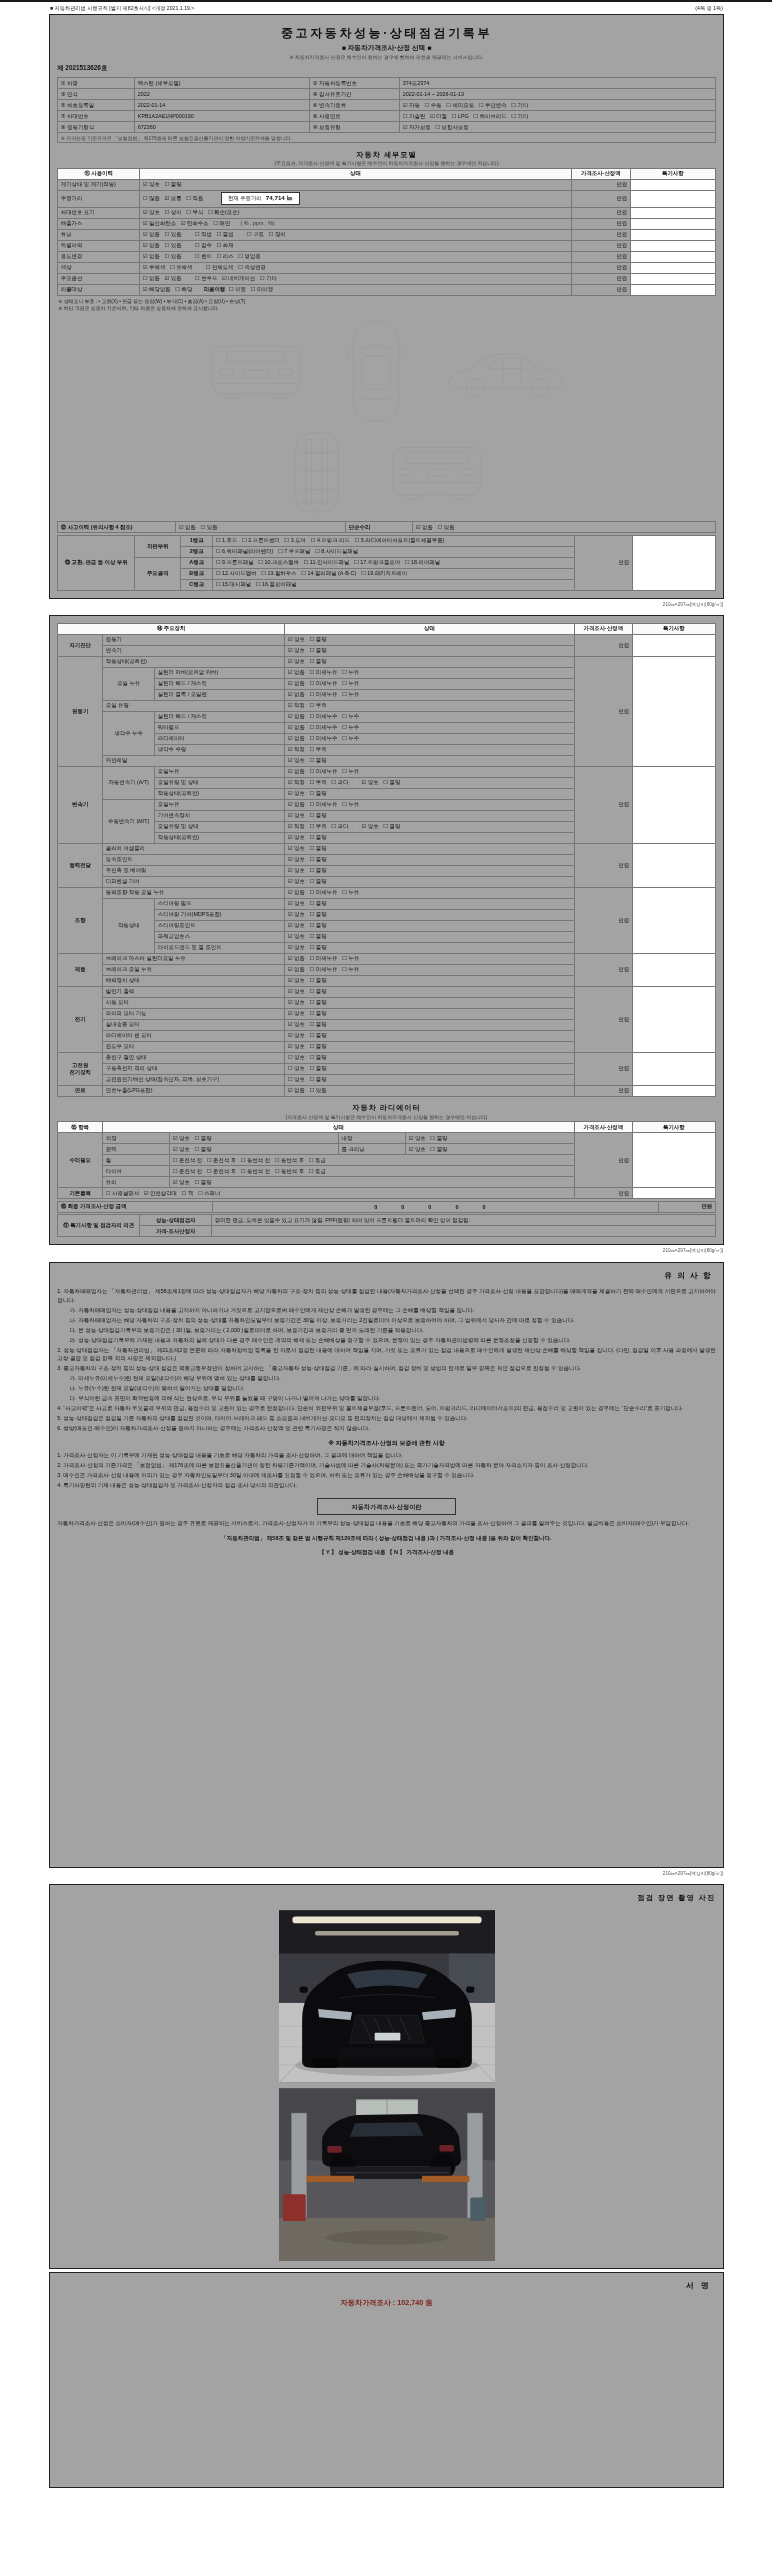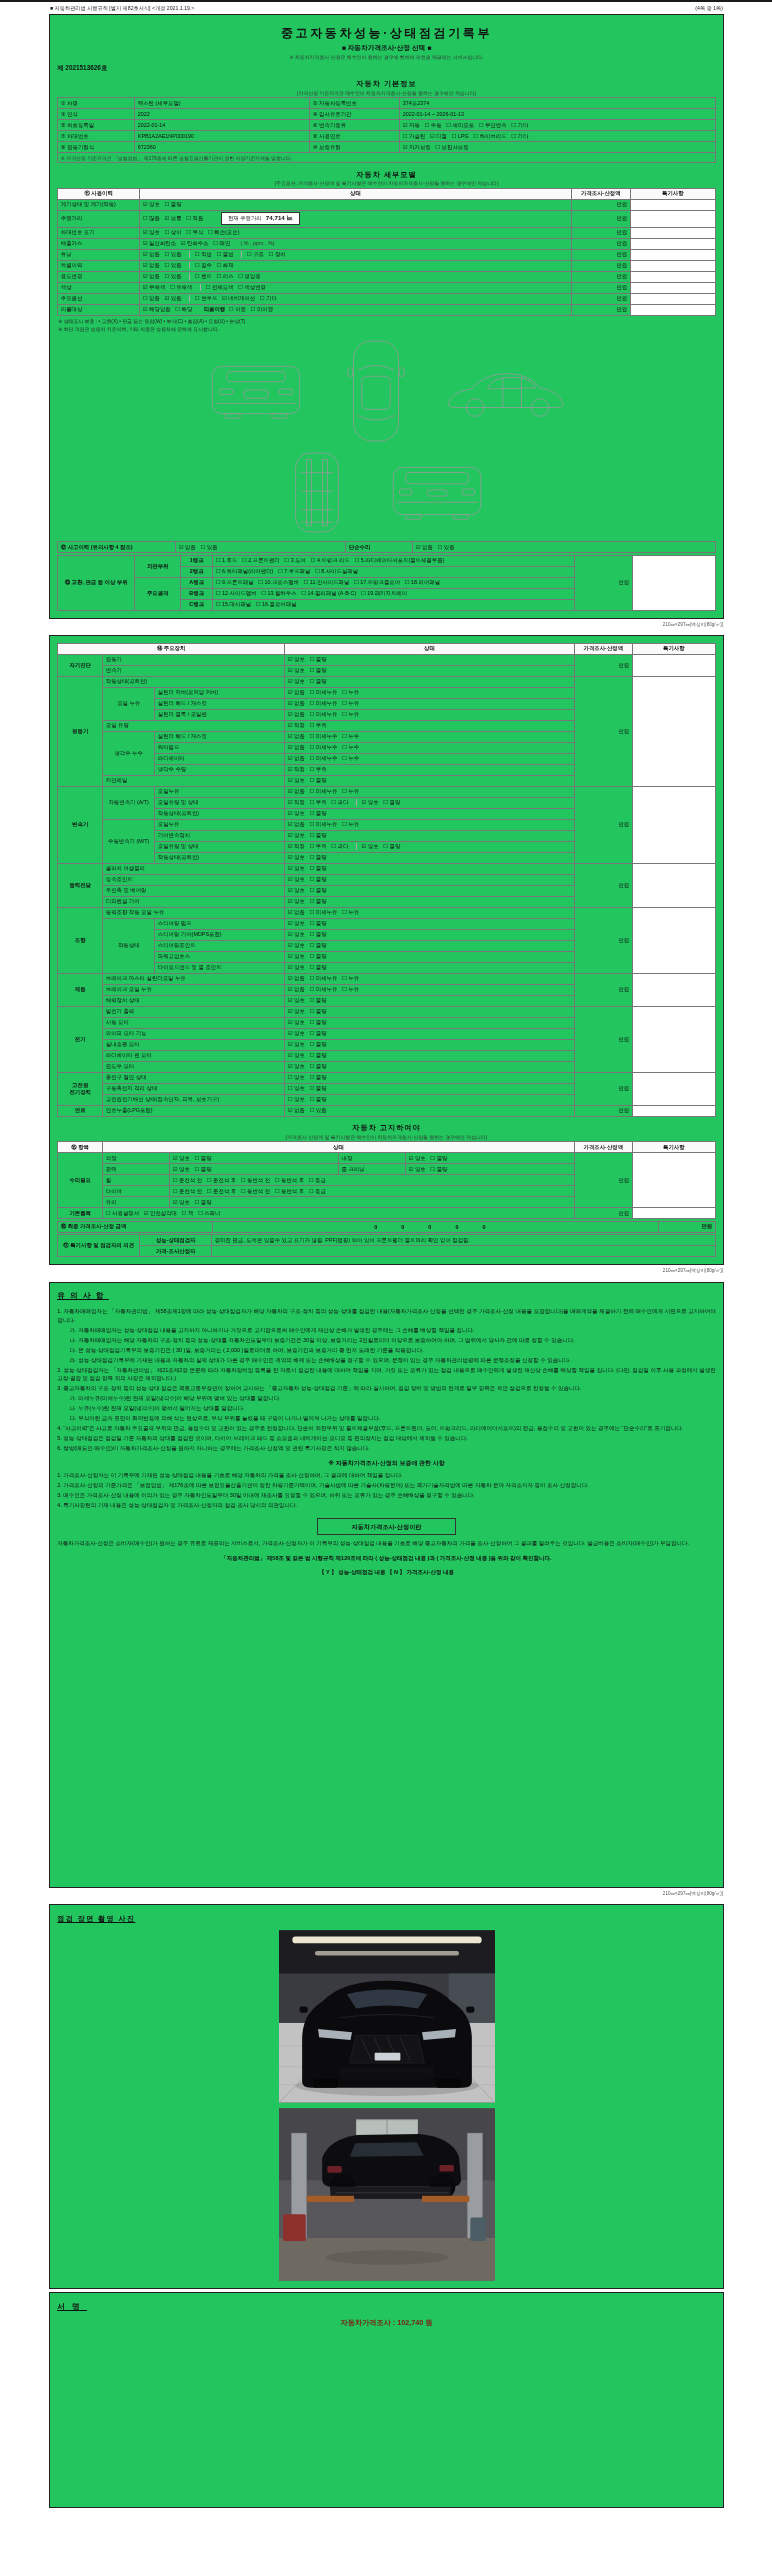--- a/index.html
+++ b/index.html
@@ -1,29 +1,29 @@
 <!DOCTYPE html>
 <html style="font-size:8.2px"><head>
 <meta charset="utf-8">
 <style>
   html,body{margin:0;padding:0;background:#ffffff;}
   body{width:773px;min-height:2576px;font-family:"Liberation Sans","DejaVu Sans",sans-serif;color:#111;}
   .topline{height:1.5px;background:#1a1a1a;}
   .sheet{padding:2.1px 49px 12.4px;}
   .formref{display:flex;justify-content:space-between;font-size:5.2px;color:#222;margin:1px 1px 2.1px;}
-  .box{border:0.8px solid #222;background:#22c55e;padding:5.2px 7.2px 7.2px;margin-bottom:3.1px;}
+  .box{border:0.8px solid #222;background:#a3a3a3;padding:5.2px 7.2px 7.2px;margin-bottom:3.1px;}
   .paper{font-size:4.6px;color:#555;text-align:right;margin:1px 1px 8.2px;}
   .doc-title{text-align:center;font-size:12px;font-weight:700;letter-spacing:2.6px;margin:5.2px 0 2.1px;}
   .doc-sub{text-align:center;font-size:6.7px;font-weight:700;margin:1px 0;}
   .doc-subnote{text-align:center;font-size:4.9px;color:#333;margin-bottom:4.1px;}
   .doc-no{font-size:6.4px;font-weight:700;margin:2.1px 0 4.1px;}
   .sec-head{text-align:center;margin:6.2px 0 1.5px;}
   .sec-head .t{font-size:7.2px;font-weight:700;letter-spacing:1px;}
   .sec-head .n{font-size:4.9px;color:#333;margin-top:0.5px;}
-  .sec-big{text-align:left;font-weight:700;font-size:7.7px;letter-spacing:5.2px;margin:3.1px 0 6.2px;text-decoration:underline;}
+  .sec-big{text-align:right;font-weight:700;font-size:7.7px;letter-spacing:5.2px;margin:3.1px 0 6.2px;}
   table.tb{width:100%;border-collapse:collapse;table-layout:fixed;margin-top:1.5px;}
   .tb th,.tb td{border:0.5px solid #777;font-size:5.4px;padding:1.5px 2.6px;vertical-align:middle;word-break:keep-all;}
   .tb th{font-weight:700;text-align:center;background:#fafafa;}
   td.lbl{text-align:left;}
   td.grp{text-align:center;font-weight:700;}
   td.itm{text-align:left;}
   td.sub{text-align:center;}
   td.st{text-align:left;}
   td.pr{text-align:right;}
   td.rm{background:#fff;}
@@ -64,24 +64,20 @@
     <span>■ 자동차관리법 시행규칙 [별지 제82호서식] &lt;개정 2021.1.19.&gt;</span>
     <span>(4쪽 중 1쪽)</span>
   </div>
 
   <div class="box">
     <div class="doc-title">중고자동차성능·상태점검기록부</div>
     <div class="doc-sub">■ 자동차가격조사·산정 선택 ■</div>
     <div class="doc-subnote">※ 자동차가격조사·산정은 매수인이 원하는 경우에 한하여 유료로 제공되는 서비스입니다.</div>
     <div class="doc-no">제 2021513626호</div>
 
-    <div class="sec-head">
-      <div class="t">자동차 기본정보</div>
-      <div class="n">(가격산정 기준가격은 매수인이 자동차가격조사·산정을 원하는 경우에만 적습니다)</div>
-    </div>
     <table class="tb">
       <colgroup>
           <col style="width:77px">
           <col style="width:175px">
           <col style="width:90px">
           <col>
         </colgroup>
       <tbody>
           <tr>
         <td class="lbl">① 차명</td>
@@ -575,21 +571,21 @@
         <td class="grp">연료</td>
         <td class="itm" colspan="2">연료누출(LPG포함)</td>
         <td class="st"><span class="og"><span class="opt">☑ 없음</span><span class="opt">☐ 있음</span></span></td>
         <td class="pr">만원</td>
         <td class="rm"></td>
       </tr>
     </tbody>
       </table>
 
     <div class="sec-head">
-      <div class="t">자동차 고지하여야</div>
+      <div class="t">자동차 라디에이터</div>
       <div class="n">(가격조사·산정액 및 특기사항은 매수인이 자동차가격조사·산정을 원하는 경우에만 적습니다)</div>
     </div>
     <table class="tb">
       <colgroup>
           <col style="width:45px">
           <col style="width:67px">
           <col>
           <col style="width:67px">
           <col>
           <col style="width:58px">

